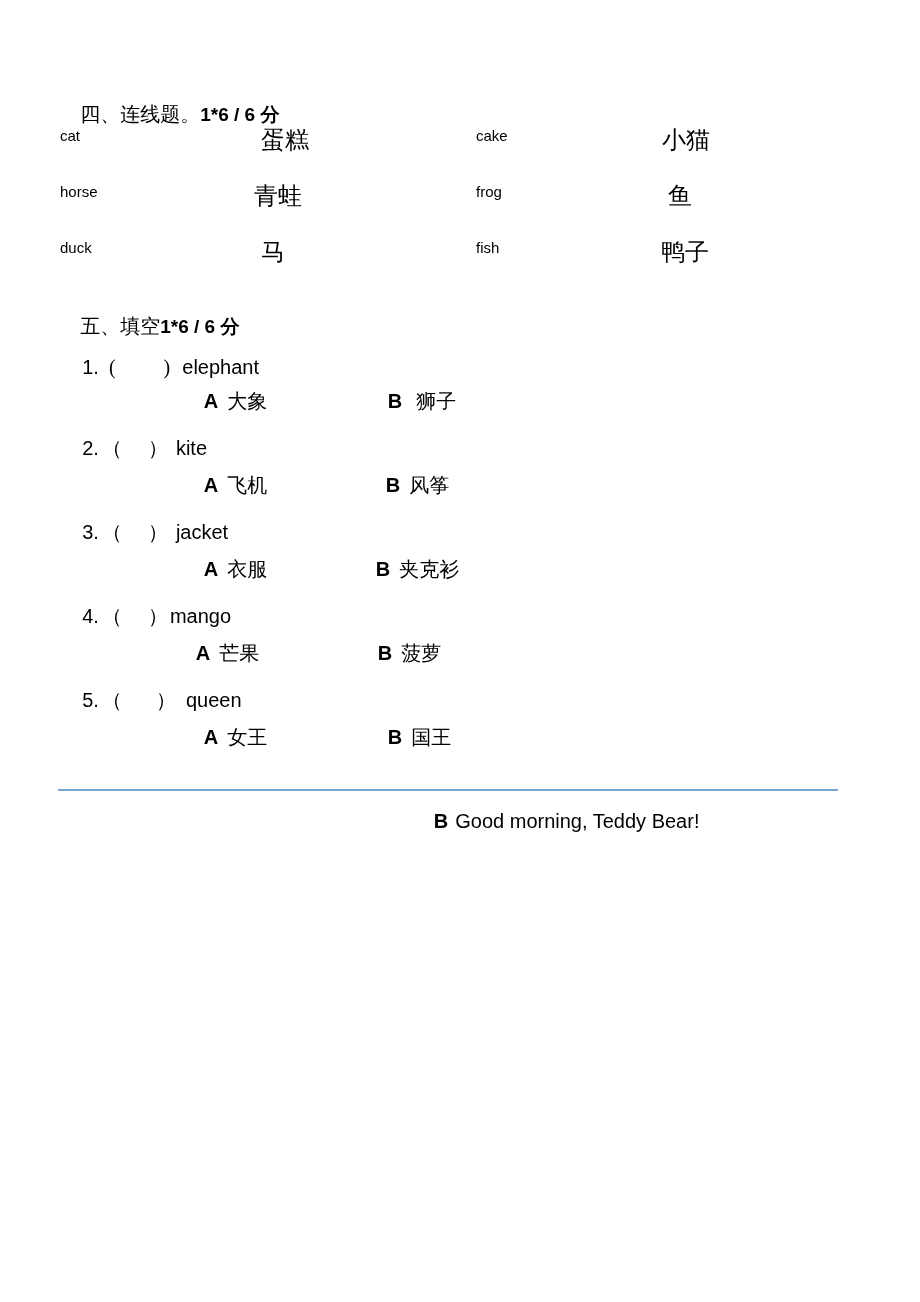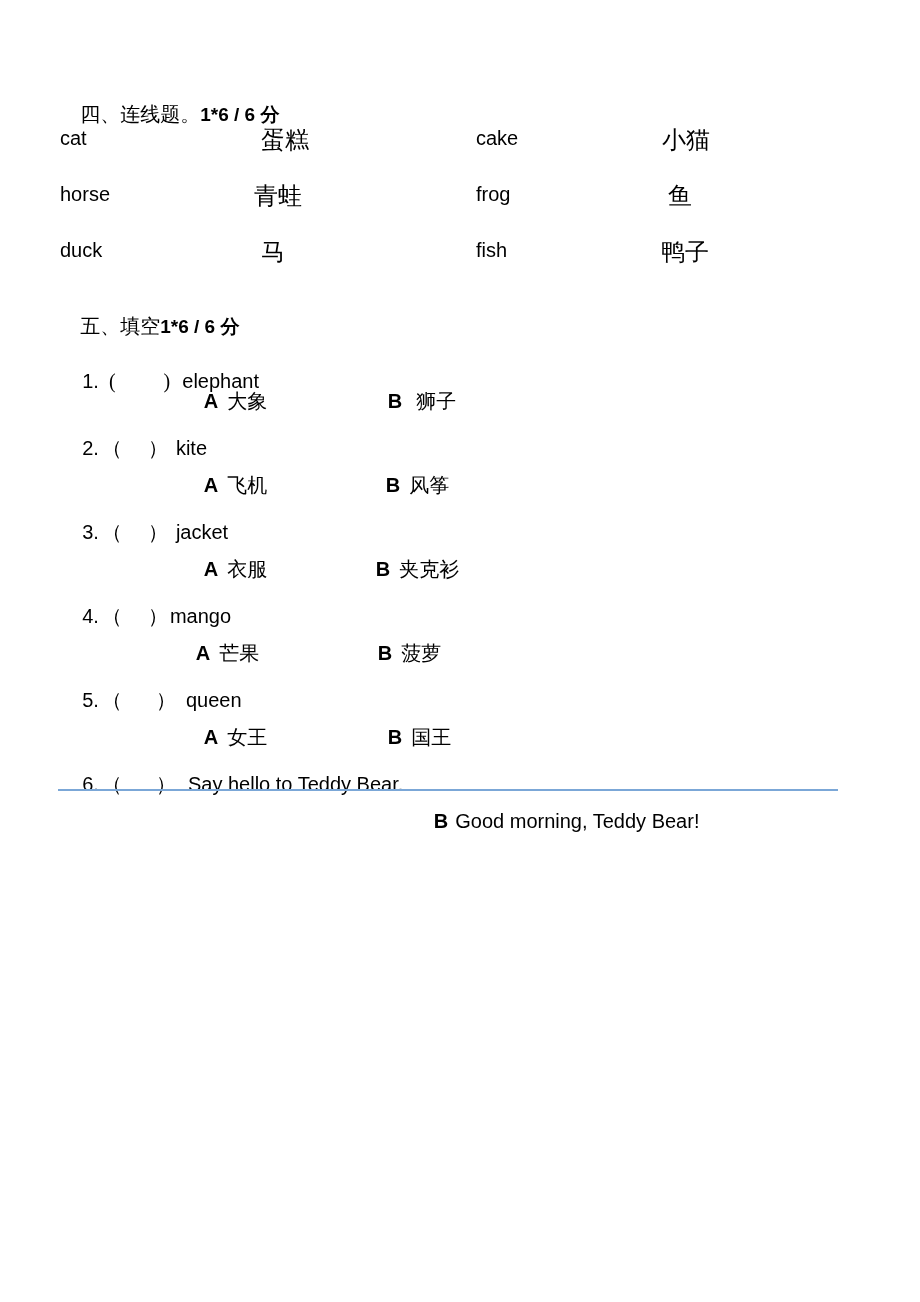--- a/index.html
+++ b/index.html
@@ -31,21 +31,21 @@
   .section-heading .num {
     font-family: "Liberation Serif", "DejaVu Serif", serif;
   }
   .section-heading .score {
     font-family: "Liberation Sans", sans-serif;
     font-weight: bold;
     font-size: 19px;
   }
   
   .match-en {
-    font-size: 20px;
+    font-size: 15px;
     font-family: "Liberation Sans", sans-serif;
   }
   .match-cn {
     font-size: 24px;
     font-family: "Liberation Serif", "DejaVu Serif", serif;
   }
   
   .q-line {
     font-size: 20px;
   }
@@ -98,21 +98,21 @@
 
   <div class="abs match-en" style="left:60px; top:240px;">duck</div>
   <div class="abs match-cn" style="left:261px; top:240px;">马</div>
   <div class="abs match-en" style="left:476px; top:240px;">fish</div>
   <div class="abs match-cn" style="left:661px; top:240px;">鸭子</div>
 
   <div class="abs section-heading" style="left:58px; top:296px;">
     <span class="num">五、填空</span><span class="score">1*6 / 6 分</span>
   </div>
 
-  <div class="abs q-line" style="left:60px; top:351px;text-align:right;">
+  <div class="abs q-line" style="left:60px; top:337px;text-align:right;">
     <span class="q-num">1.</span><span class="q-paren" style="padding-left:10px;">(</span><span class="q-paren" style="padding-left:48px;">)</span><span class="q-text" style="padding-left:12px;">elephant</span>
   </div>
   <div class="abs" style="left:186px; top:375px;">
     <span class="opt-letter">A</span><span class="opt-cn" style="padding-left:9px;">大象</span>
   </div>
   <div class="abs" style="left:370px; top:375px;">
     <span class="opt-letter">B</span><span class="opt-cn" style="padding-left:14px;">狮子</span>
   </div>
 
   <div class="abs q-line" style="left:60px; top:418px;">
@@ -148,23 +148,20 @@
   <div class="abs q-line" style="left:60px; top:670px;">
     <span class="q-num">5.</span><span class="q-paren" style="padding-left:3px;">（</span><span class="q-paren" style="padding-left:34px;">）</span><span class="q-text" style="padding-left:10px;">queen</span>
   </div>
   <div class="abs" style="left:186px; top:711px;">
     <span class="opt-letter">A</span><span class="opt-cn" style="padding-left:9px;">女王</span>
   </div>
   <div class="abs" style="left:370px; top:711px;">
     <span class="opt-letter">B</span><span class="opt-cn" style="padding-left:9px;">国王</span>
   </div>
 
-  <div class="abs q-line" style="left:60px; top:754px;">
-    <span class="q-num">6.</span><span class="q-paren" style="padding-left:3px;">（</span><span class="q-paren" style="padding-left:34px;">）</span><span class="q-text" style="padding-left:12px;">Say hello to Teddy Bear.</span>
-  </div>
 
   <div class="hrule" style="left:58px; top:789px; width:780px; background:#7ba7d7;"></div>
 
   <div class="abs" style="left:416px; top:795px;">
     <span class="opt-letter">B</span><span class="opt-en" style="padding-left:7px;margin-top:8px;">Good morning, Teddy Bear!</span>
   </div>
 
 </div>
 
 </body></html>

